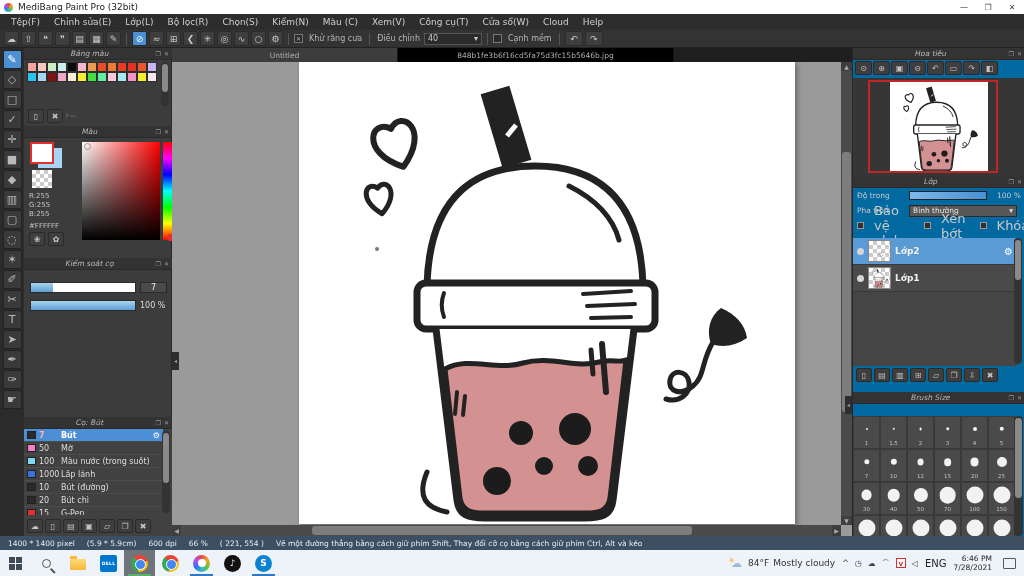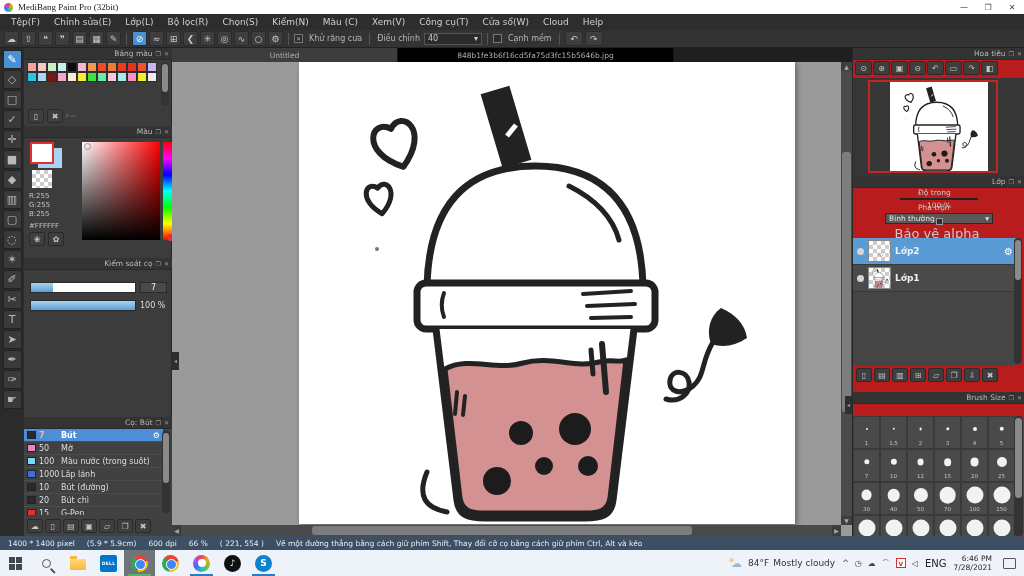--- a/index.html
+++ b/index.html
@@ -5,21 +5,21 @@
 *{box-sizing:border-box;margin:0;padding:0;}
 body{width:1024px;height:576px;position:relative;overflow:hidden;background:#333;
      font-family:"DejaVu Sans","Liberation Sans",sans-serif;color:#ccc;}
 .abs{position:absolute;}
 
 #titlebar{left:0;top:0;width:1024px;height:14px;background:#fff;color:#1a1a1a;
   display:flex;align-items:center;font-size:9px;}
 #applogo{width:9px;height:9px;border-radius:50%;margin:0 5px 0 4px;
   background:conic-gradient(#e5484d,#f5a524,#69c23f,#2fb7c7,#3b6ef6,#b44df0,#e5484d);}
 .wctrl{width:24px;text-align:center;font-size:8px;color:#444;cursor:default;}
-#win-title{flex:1;font-family:Liberation Serif, serif;}
+#win-title{flex:1;}
 
 #menubar{left:0;top:14px;width:1024px;height:16px;background:#2d2d2d;display:flex;
   align-items:center;font-size:9px;color:#cfcfcf;padding-left:4px;}
 .mitem{padding:0 7px;line-height:16px;}
 
 #toolbar{left:0;top:30px;width:1024px;height:18px;background:#333;border-bottom:1px solid #222;
   display:flex;align-items:center;padding-left:4px;gap:2px;font-size:8px;}
 .tbtn{width:15px;height:15px;background:#3e3e3e;border:1px solid #2b2b2b;color:#c9c9c9;
   font-size:9px;display:flex;align-items:center;justify-content:center;border-radius:2px;}
 .tbtn.sel{background:#4a90d2;color:#fff;}
@@ -34,21 +34,21 @@
 
 #toolstrip{left:0;top:0;width:24px;height:488px;background:#2b2b2b;display:flex;
   flex-direction:column;align-items:center;padding-top:2px;gap:1px;}
 .tool{width:19px;height:19px;background:#3a3a3a;border:1px solid #222;border-radius:2px;
   color:#b9b9b9;font-size:11px;line-height:17px;text-align:center;}
 .tool.sel{background:#4a90d2;color:#fff;}
 
 #leftpanel{left:24px;top:0;width:148px;height:488px;background:#3c3c3c;border-right:1px solid #282828;}
 .phead{height:12px;background:#333;border-bottom:1px solid #2a2a2a;display:flex;
   align-items:center;font-size:7.5px;color:#b9b9b9;padding:0 3px;}
-.phead .ptitle{flex:1;text-align:right;}
+.phead .ptitle{flex:1;text-align:center;font-style:italic;}
 .phead .pic{font-size:6px;color:#999;margin-left:3px;}
 .panel{position:absolute;left:0;width:148px;overflow:hidden;}
 #p-palette{top:0;height:78px;}
 #swatches{position:absolute;left:3px;top:14px;width:132px;display:flex;flex-wrap:wrap;}
 .swatch{width:10px;height:10px;border:0.5px solid #2e2e2e;}
 .vscroll{position:absolute;background:#333;border-radius:4px;}
 .vthumb{position:absolute;left:1px;right:1px;background:#8a8a8a;border-radius:4px;}
 #palette-btns{position:absolute;left:4px;bottom:3px;display:flex;gap:3px;align-items:center;}
 .pbtn{width:16px;height:14px;background:#3e3e3e;border:1px solid #2a2a2a;border-radius:2px;
   color:#c5c5c5;font-size:8px;display:flex;align-items:center;justify-content:center;}
@@ -93,30 +93,30 @@
 .ctab.t0{width:226px;background:#3d3d3d;}
 .ctab.t1{width:276px;background:#000000;}
 #page{left:127px;top:14px;width:496px;height:462px;background:#fff;box-shadow:2px 2px 5px rgba(0,0,0,.35);}
 .sbar{position:absolute;background:#4a4a4a;}
 .sbtn{position:absolute;color:#aaa;font-size:6px;text-align:center;background:#3e3e3e;}
 .sthumbv{position:absolute;left:1px;right:1px;background:#7d7d7d;border-radius:3px;}
 .sthumbh{position:absolute;top:1px;bottom:1px;background:#7d7d7d;border-radius:3px;}
 .collapse{position:absolute;width:7px;height:18px;background:#2e2e2e;color:#9a9a9a;
   font-size:6px;line-height:18px;text-align:center;}
 
-#rightpanel{left:852px;top:0;width:172px;height:488px;background:#b91c1c;border-left:1px solid #282828;}
+#rightpanel{left:852px;top:0;width:172px;height:488px;background:#0369a1;border-left:1px solid #282828;}
 .rpanel{position:absolute;left:0;width:172px;}
 #navtools{position:absolute;left:2px;top:13px;display:flex;gap:1px;}
 .nbtn{width:17px;height:14px;background:#3e3e3e;border:1px solid #2a2a2a;color:#c5c5c5;
   font-size:8px;display:flex;align-items:center;justify-content:center;border-radius:2px;}
 #navzone{position:absolute;left:0;top:30px;width:172px;height:98px;background:#363636;}
 #navthumb{position:absolute;left:37px;top:4px;width:98px;height:90px;background:#fff;}
 #viewrect{position:absolute;left:15px;top:2px;width:130px;height:93px;border:2px solid #c22525;}
 #layerctl{position:absolute;left:0;top:140px;width:172px;font-size:7.5px;color:#c9c9c9;}
-.lrow{display:flex;align-items:center;height:15px;padding:0 4px;gap:1px;flex-direction:column;}
+.lrow{display:flex;align-items:center;height:15px;padding:0 4px;gap:10px;}
 #op-slider{width:78px;height:9px;background:#2d2d2d;border:1px solid #222;position:relative;}
 #op-fill{position:absolute;left:0;top:0;bottom:0;width:100%;background:linear-gradient(90deg,#7db9e8,#4a90d2);}
 #blenddrop{width:108px;height:12px;background:#585858;border:1px solid #2a2a2a;display:flex;
   align-items:center;justify-content:space-between;padding:0 3px;font-size:7.5px;color:#e5e5e5;}
 .chk{width:7px;height:7px;border:1px solid #999;background:#2f2f2f;flex:none;}
 .chklbl{font-size:13px;margin-right:4px;}
 #layerlist{position:absolute;left:0;top:190px;width:164px;height:128px;background:#454545;}
 .layerrow{height:27px;display:flex;align-items:center;gap:4px;border-bottom:1px solid #393939;
   background:#4a4a4a;padding-left:4px;}
 .layerrow.sel{background:#5b9bd5;}

